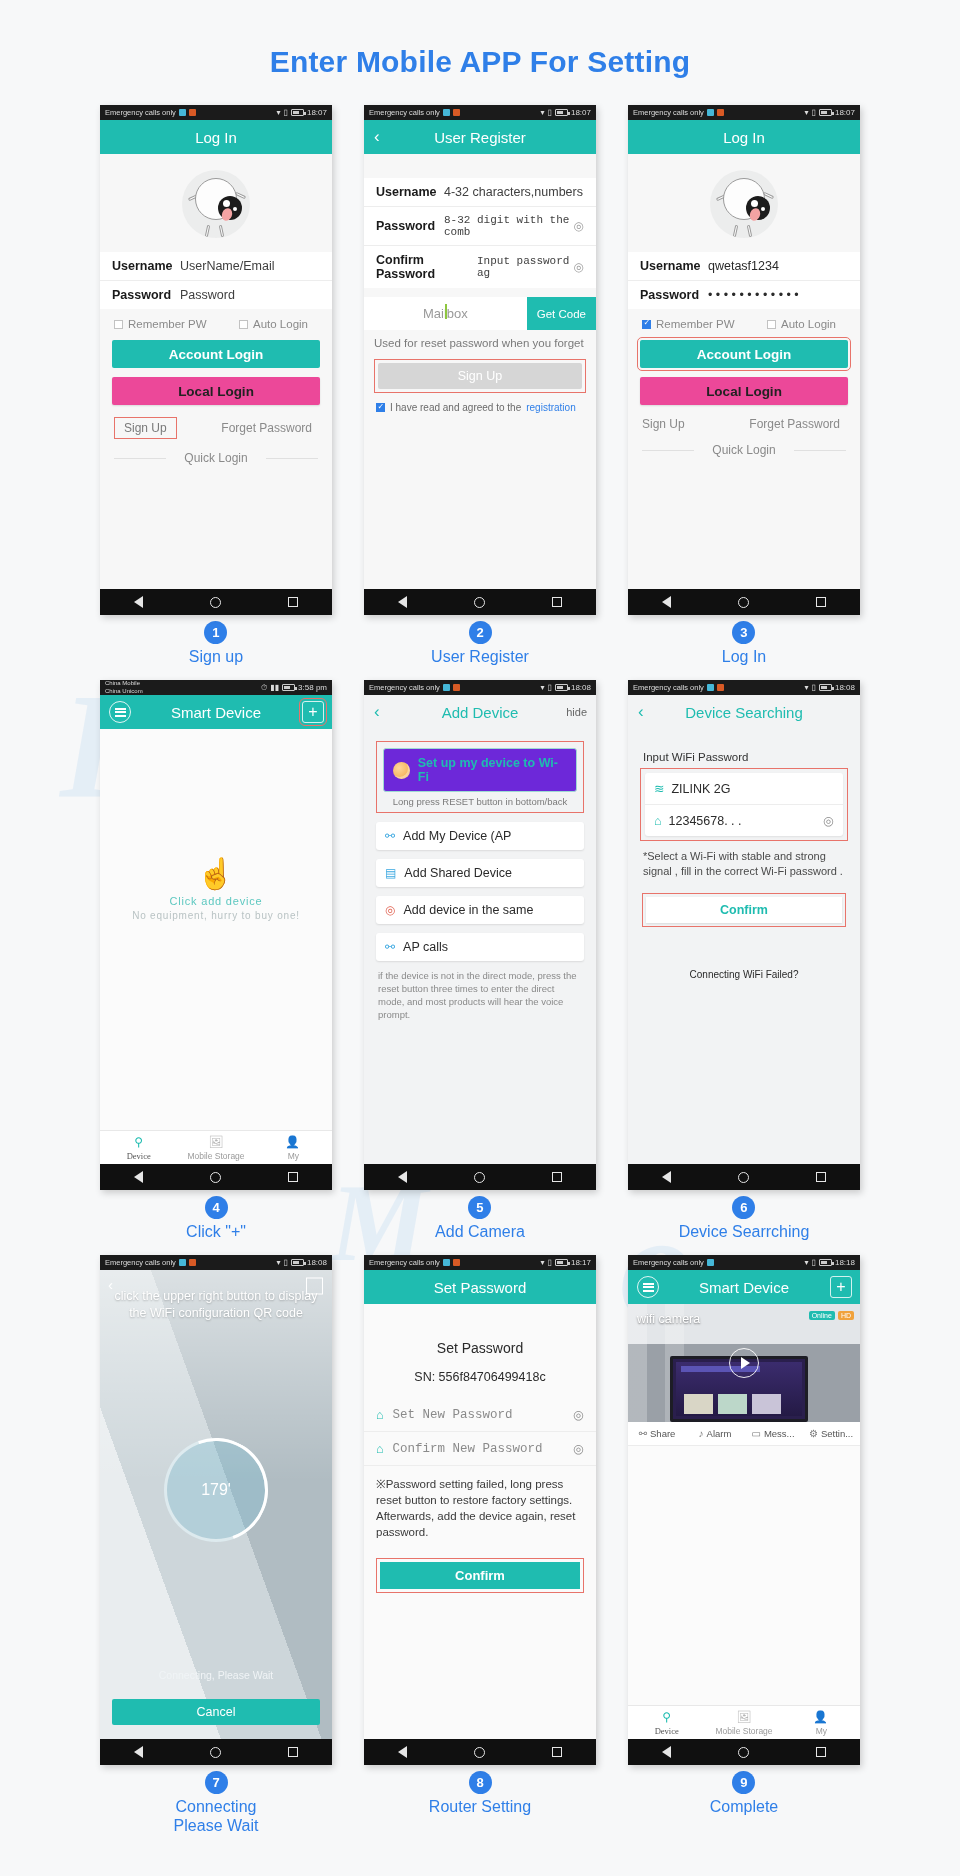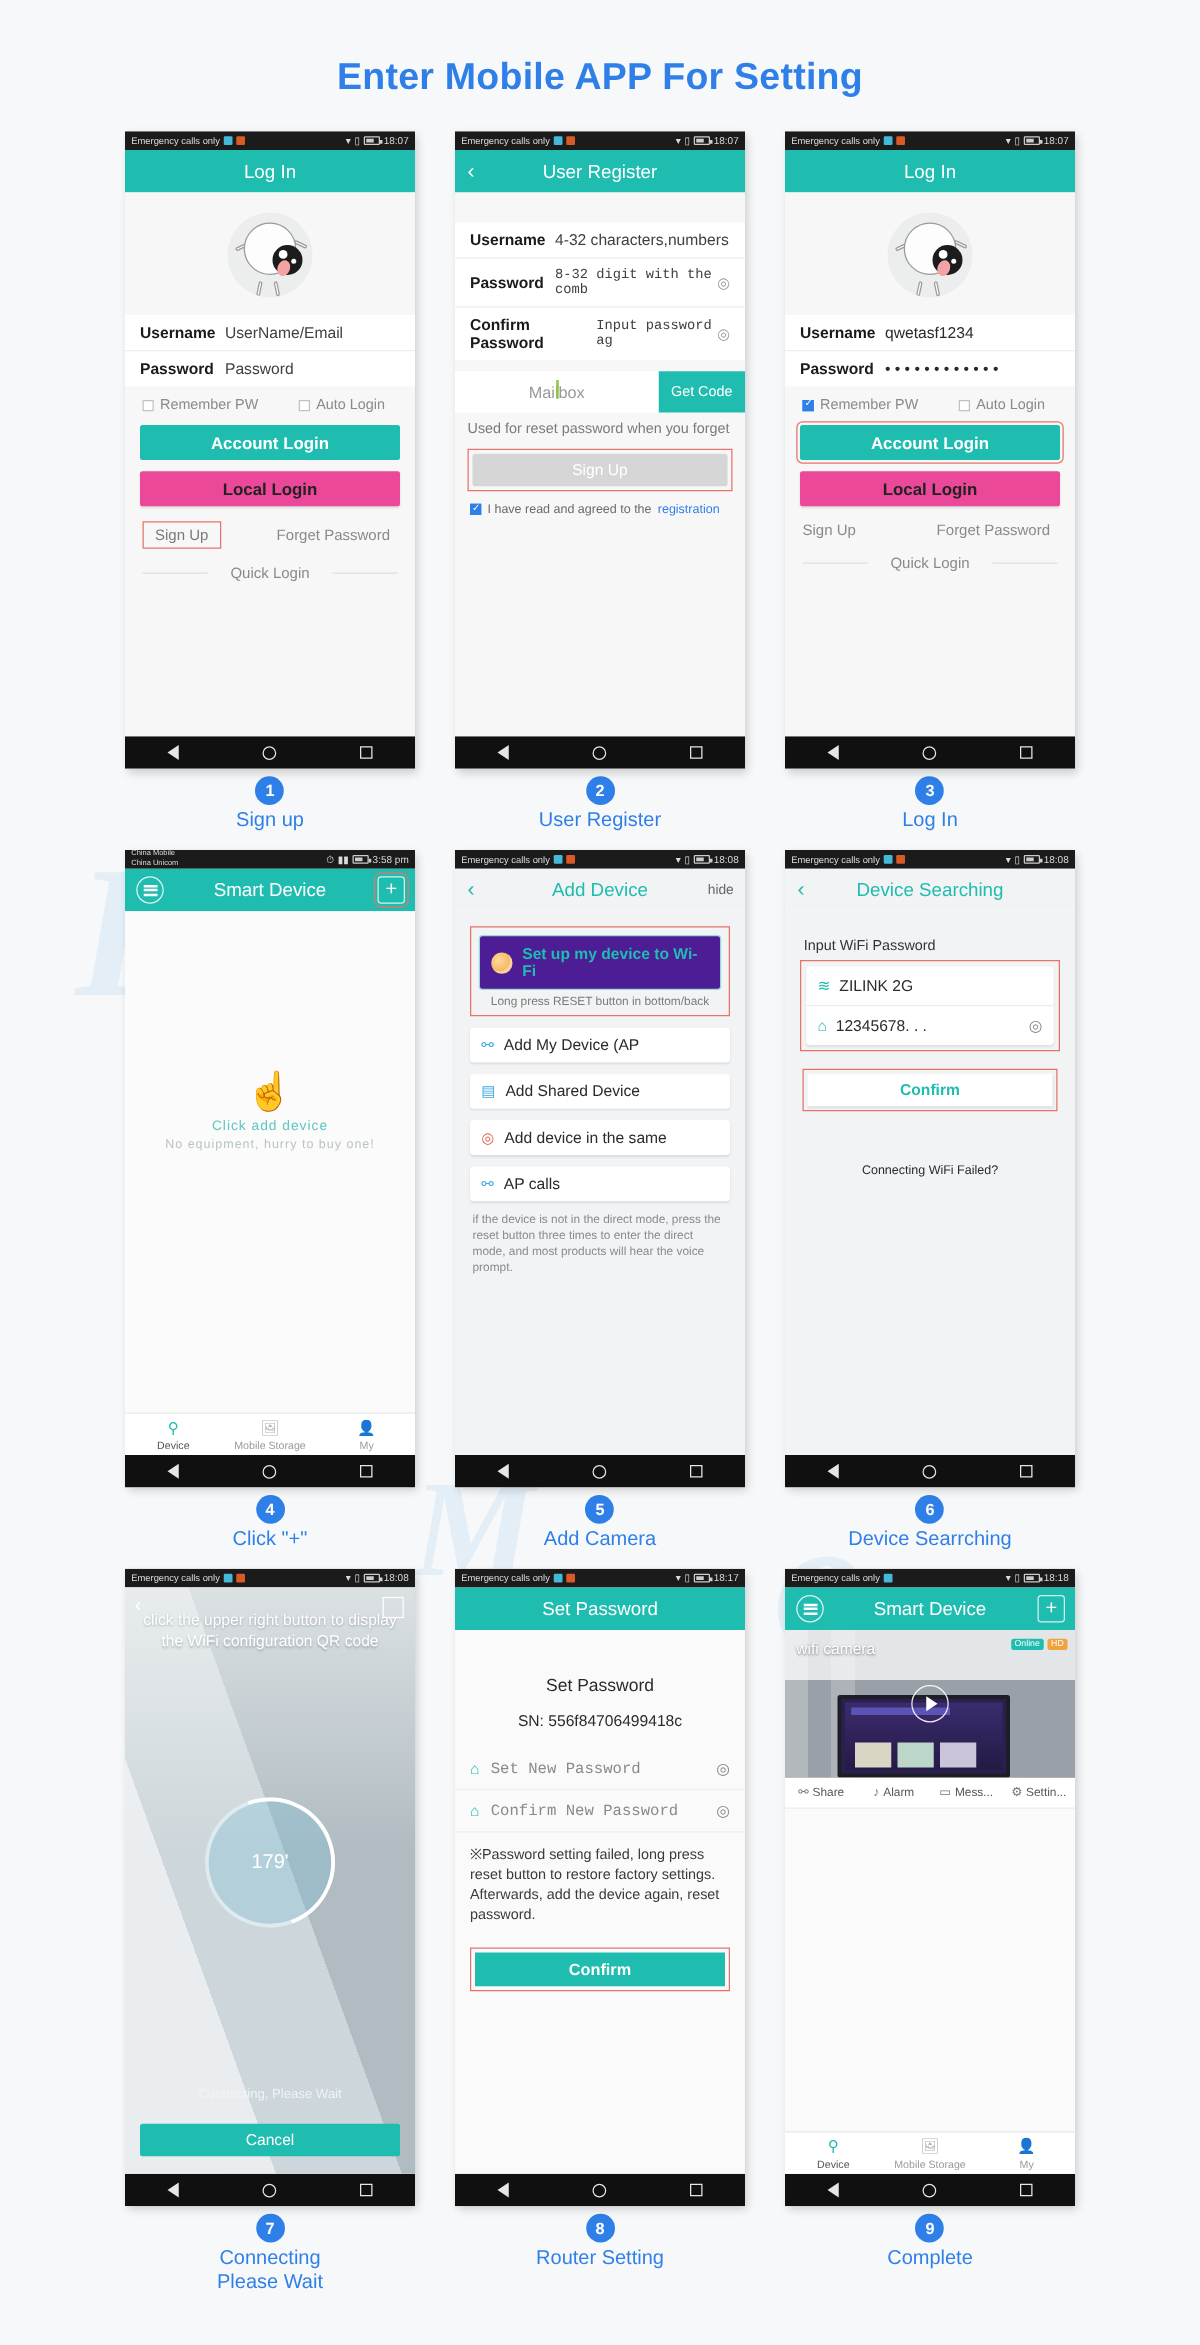--- a/index.html
+++ b/index.html
@@ -201,27 +201,27 @@
   .empty-t { color:#5dc8c0; font-size:11px; margin-top:6px; font-family:"Liberation Sans",sans-serif; letter-spacing:.8px;}
   .empty-s { color:#b9c3c4; font-size:10px; margin-top:3px; letter-spacing:.8px;}
   .tabbar {
     position:absolute; left:0;right:0;bottom:0; height:34px; background:#fff;
     border-top:1px solid #e8e8e8; display:flex;
   }
   .tabbar .tab { flex:1; display:flex;flex-direction:column;align-items:center;justify-content:center; gap:2px;}
   .tabbar .tab .ico { font-size:12px; color:#b5b5b5;}
   .tabbar .tab.active .ico { color:#1fbcb0; }
   .tabbar .tab .tl { font-size:8.5px; color:#9a9a9a;}
-  .tabbar .tab.active .tl { color:#555; }
+  .tabbar .tab.active .tl { color:#555;font-family:Liberation Serif, serif; }
 
   
   .ad-wrap { padding:12px 12px 0; }
   .ad-hl { border:1.3px solid #e8736a; padding:6px 6px 5px; }
   .ad-main {
-    border:1.2px solid #9ed9d4; background:#4c1d95; border-radius:3px;
+    border:1.2px solid #9ed9d4; background:#6d28d9; border-radius:3px;
     display:flex;align-items:center; gap:8px; padding:7px 9px; font-size:12.5px; color:#1fbcb0; font-weight:700;
   }
   .ad-main .moon {
     width:17px;height:17px;border-radius:50%;
     background:radial-gradient(circle at 35% 35%,#ffd89b,#f0a23c);
     box-shadow:inset -2px -2px 0 rgba(255,255,255,.4);
   }
   .ad-sub { font-size:9.5px; color:#7a7a7a; padding-top:4px; text-align:center;}
   .ad-item {
     margin-top:9px; background:#fff; border-radius:3px; box-shadow:0 1px 2px rgba(0,0,0,.1);
@@ -698,20 +698,21 @@
                 <span style="color:#1fbcb0">≋</span>
                 <span>ZILINK 2G</span>
               </div>
               <div class="ds-row">
                 <span style="color:#1fbcb0">⌂</span>
                 <span>12345678. . .</span>
                 <span class="eye">◎</span>
               </div>
             </div>
           </div>
+          <div class="ds-note">*Select a Wi-Fi with stable and strong signal , fill in the correct Wi-Fi password .</div>
           <div class="ds-confirm">
             <div class="ds-confirm-in">Confirm</div>
           </div>
           <div class="ds-fail">Connecting WiFi Failed?</div>
         </div>
       </div>
       <div class="navbar">
         <span class="tri"></span>
         <span class="cir"></span>
         <span class="sq"></span>

